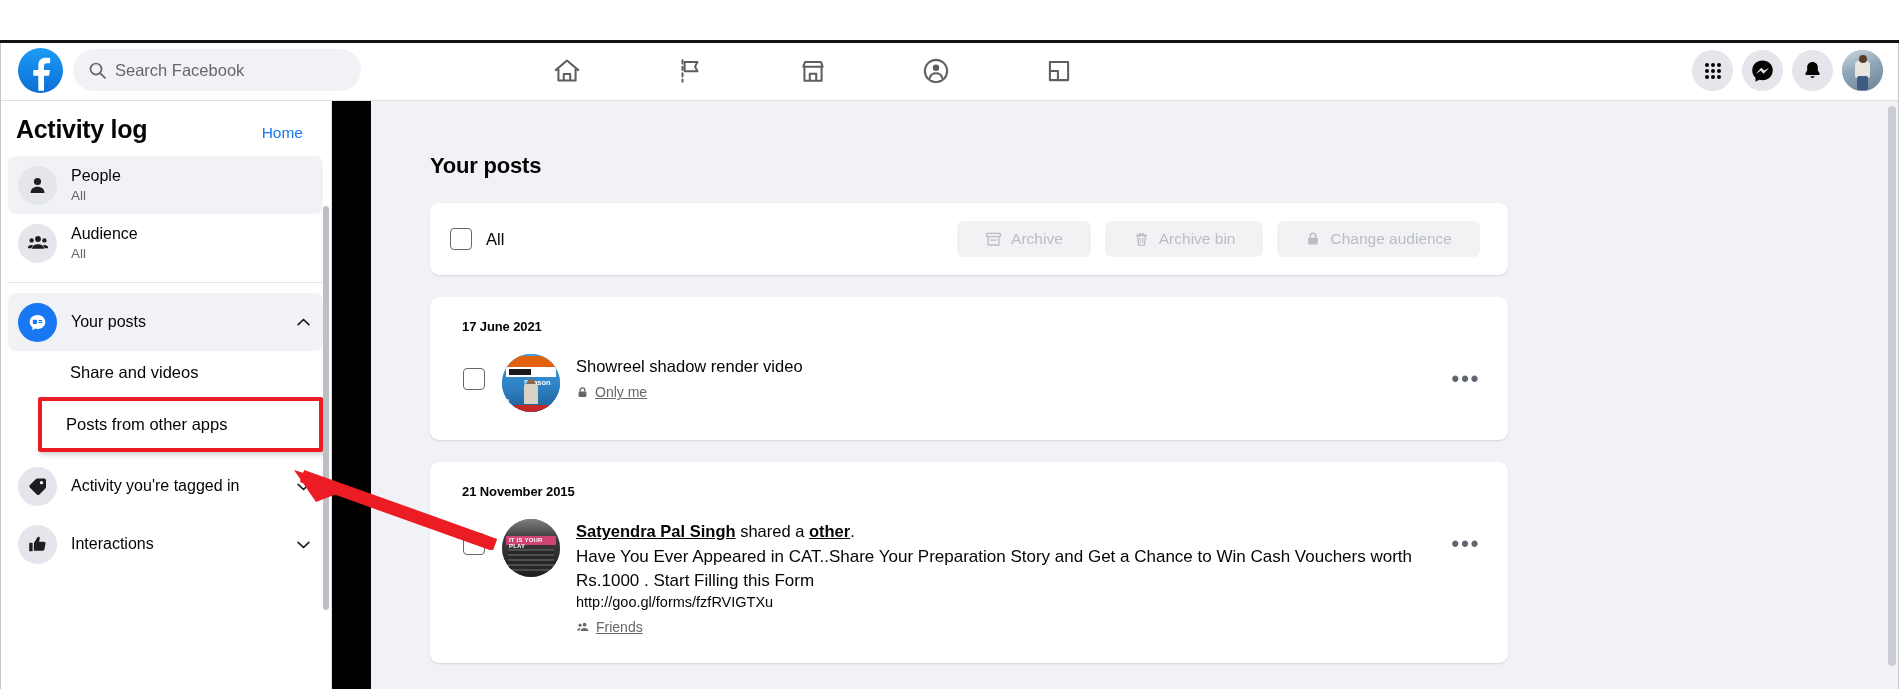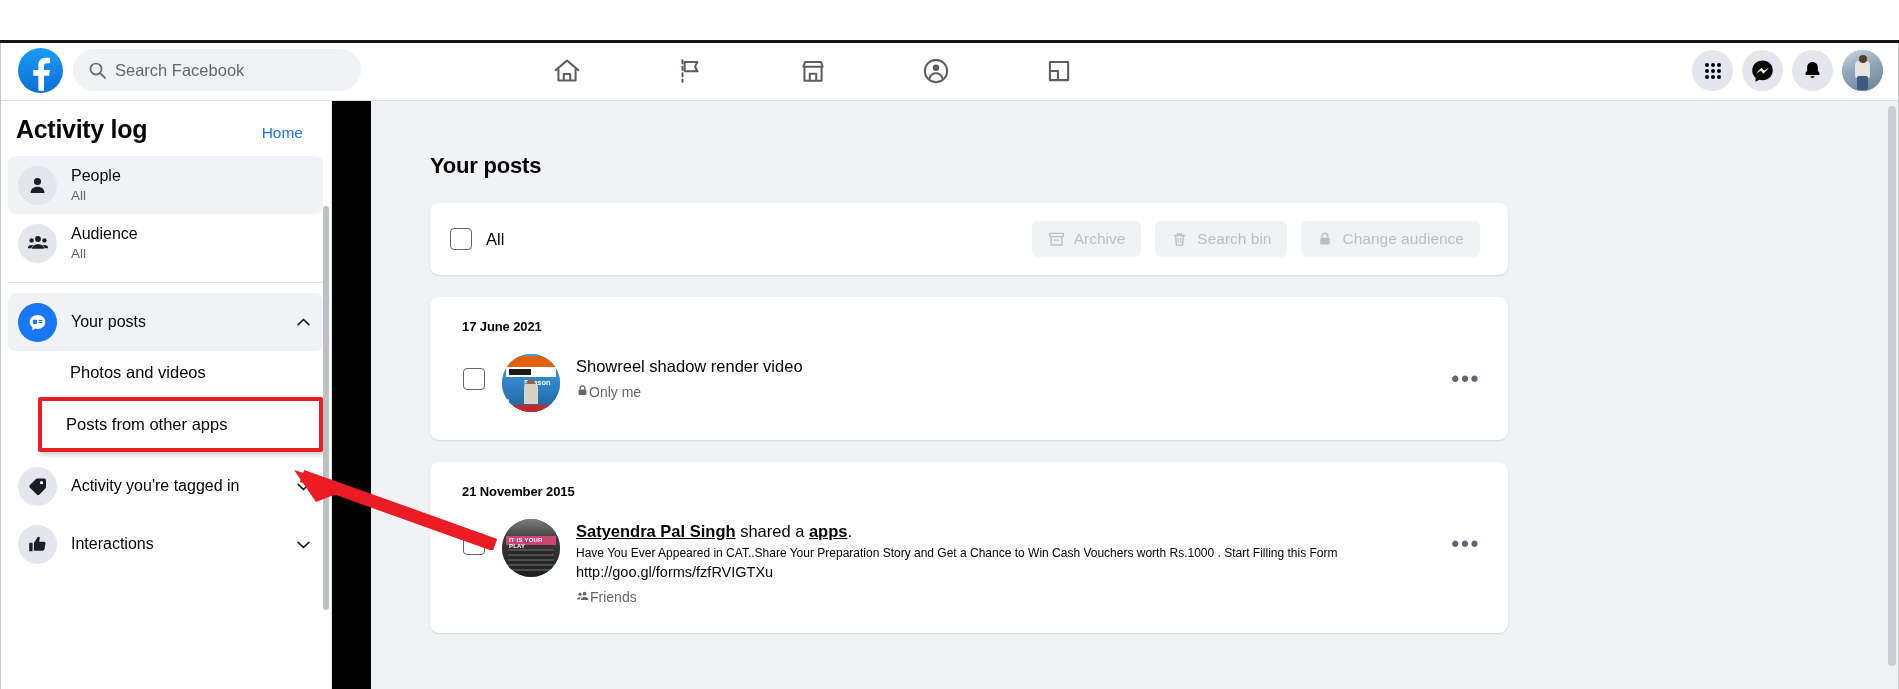--- a/index.html
+++ b/index.html
@@ -160,21 +160,21 @@
   .cbx {
     width: 22px; height: 22px; border-radius: 4px;
     border: 1.6px solid #65676b; background: #fff;
     flex: none; cursor: pointer;
   }
   .cbx-label { font-size: 16.5px; color: #050505; margin-left: 14px; }
   .tb-spacer { flex: 1; }
   .tb-btn {
     height: 36px; border-radius: 6px; background: #e9ebee;
     display: flex; align-items: center; gap: 9px;
-    padding: 0 16px; margin-left: 14px; cursor: pointer;
+    padding: 0 28px; margin-left: 14px; cursor: pointer;
     opacity: 0.62;
   }
   .tb-btn span { font-size: 15.5px; color: #9296a0; white-space: nowrap; }
 
   
   .group-card { margin-bottom: 22px; padding: 22px 28px 18px 16px; }
   .group-date {
     font-size: 13px; font-weight: bold; color: #050505;
     margin: 0 0 16px 16px; letter-spacing: -0.1px;
   }
@@ -198,25 +198,25 @@
   
   .t2-bg { position:absolute; inset:0; background: linear-gradient(180deg,#7d7d7d 0%, #3a3a3a 35%, #1e1e1e 100%); }
   .t2-pink { position:absolute; top:17px; left:4px; right:4px; height:9px; background:#e8467c; opacity:0.85; }
   .t2-txt { position:absolute; top:18px; left:7px; font-size:6px; color:#fff; font-weight:bold; letter-spacing:0.2px; }
   .t2-lines { position:absolute; top:30px; left:6px; right:6px; height:22px;
     background: repeating-linear-gradient(180deg,#565656 0px,#565656 2px,#262626 2px,#262626 5px); opacity:0.8; }
 
   .post-body { flex: 1; min-width: 0; padding-left: 16px; padding-top: 2px; }
   .post-title { font-size: 16.5px; color: #050505; line-height: 1.3; }
   .post-title b { font-weight: bold; text-decoration: underline; }
-  .post-text { font-size: 12px; color: #050505; line-height: 1.38; margin-top: 3px; }
+  .post-text { font-size: 17px; color: #050505; line-height: 1.38; margin-top: 3px; }
   .post-url { font-size: 14.5px; color: #050505; line-height: 1.38; }
   .post-meta {
-    display: flex; align-items: flex-start; gap: 0;
-    margin-top: 7px; font-size: 14px; color: #65676b;
+    display: flex; align-items: center; gap: 6px;
+    margin-top: 7px; font-size: 14px; color: #65676b; text-decoration: underline;
   }
   .dots { font-size: 23px; color: #606770; letter-spacing: 1.5px; padding-top: 12px; cursor:pointer; flex:none; }
 
   
   .main-scroll {
     position: absolute; right: 3px; top: 5px;
     width: 8px; height: 560px; border-radius: 4px;
     background: #c9ccd1; cursor: pointer;
   }
 
@@ -385,21 +385,21 @@
         <div class="side-label">Your posts</div>
       </div>
       <div class="chev">
         <svg width="15" height="15" viewBox="0 0 14 14">
           <path d="M2 9 7 4.2 12 9" fill="none" stroke="#1c1e21" stroke-width="1.6" stroke-linecap="round" stroke-linejoin="round"></path>
         </svg>
       </div>
     </div>
 
 
-    <div class="subitem">Photos and videos</div>
+    <div class="subitem">Share and videos</div>
 
     <div class="subitem highlighted">Posts from other apps</div>
 
     <div class="side-row" style="margin-top:6px;">
       <div class="side-ico">
         <svg width="21" height="21" viewBox="0 0 22 22">
           <path fill="#1c1e21" d="M10.8 2.6H18c1.1 0 1.9.9 1.9 1.9v7.2c0 .5-.2 1-.6 1.4l-6.3 6.3c-.8.8-2 .8-2.7 0l-7.2-7.2c-.8-.8-.8-2 0-2.7l6.3-6.3c.4-.4.9-.6 1.4-.6z"></path>
           <circle cx="15.2" cy="7" r="1.7" fill="#ffffff"></circle>
         </svg>
       </div>
@@ -457,21 +457,21 @@
         <div class="tb-btn">
           <span style="display:flex">
             <svg width="17" height="17" viewBox="0 0 18 18">
               <path d="M3.6 4.8h10.8" stroke="#9296a0" stroke-width="1.4" stroke-linecap="round"></path>
               <path d="M6.6 4.8V3.2h4.8v1.6" fill="none" stroke="#9296a0" stroke-width="1.4" stroke-linejoin="round"></path>
               <path d="M4.9 4.8 5.7 15h6.6l.8-10.2" fill="none" stroke="#9296a0" stroke-width="1.4" stroke-linejoin="round"></path>
               <line x1="7.5" y1="7.2" x2="7.7" y2="12.6" stroke="#9296a0" stroke-width="1.2"></line>
               <line x1="10.5" y1="7.2" x2="10.3" y2="12.6" stroke="#9296a0" stroke-width="1.2"></line>
             </svg>
           </span>
-          <span>Search bin</span>
+          <span>Archive bin</span>
         </div>
 
         <div class="tb-btn">
           <span style="display:flex">
             <svg width="16" height="16" viewBox="0 0 18 18">
               <rect x="3.6" y="7.6" width="10.8" height="7.6" rx="1.3" fill="#9296a0"></rect>
               <path d="M5.8 7.6V5.8a3.2 3.2 0 0 1 6.4 0v1.8" fill="none" stroke="#9296a0" stroke-width="1.7"></path>
             </svg>
           </span>
           <span>Change audience</span>
@@ -521,21 +521,21 @@
           <div class="thumb">
             <span class="t2-bg"></span>
             <span class="t2-pink"></span>
             <span class="t2-txt">IT IS YOUR PLAY</span>
             <span class="t2-lines"></span>
           </div>
           <div class="post-body">
             <div class="post-title">
               
               <b>Satyendra Pal Singh</b>
-              <span> shared a </span><b>apps</b><span>.</span>
+              <span> shared a </span><b>other</b><span>.</span>
             </div>
             <div class="post-text">Have You Ever Appeared in CAT..Share Your Preparation Story and Get a Chance to Win Cash Vouchers worth Rs.1000 . Start Filling this Form</div>
             <div class="post-url">http://goo.gl/forms/fzfRVIGTXu</div>
             <div class="post-meta">
               <span style="display:flex">
                 <svg width="14" height="14" viewBox="0 0 18 18">
                   <circle cx="11" cy="6" r="2.4" fill="#65676b"></circle>
                   <circle cx="5.2" cy="6.6" r="2" fill="#65676b"></circle>
                   <path d="M6 14c0-2.5 2.2-3.8 5-3.8s5 1.3 5 3.8z" fill="#65676b"></path>
                   <path d="M1.4 13.6c0-1.9 1.5-2.9 3.3-2.9.5 0 .9.1 1.3.2-.7.7-1.2 1.6-1.3 2.7z" fill="#65676b"></path>

